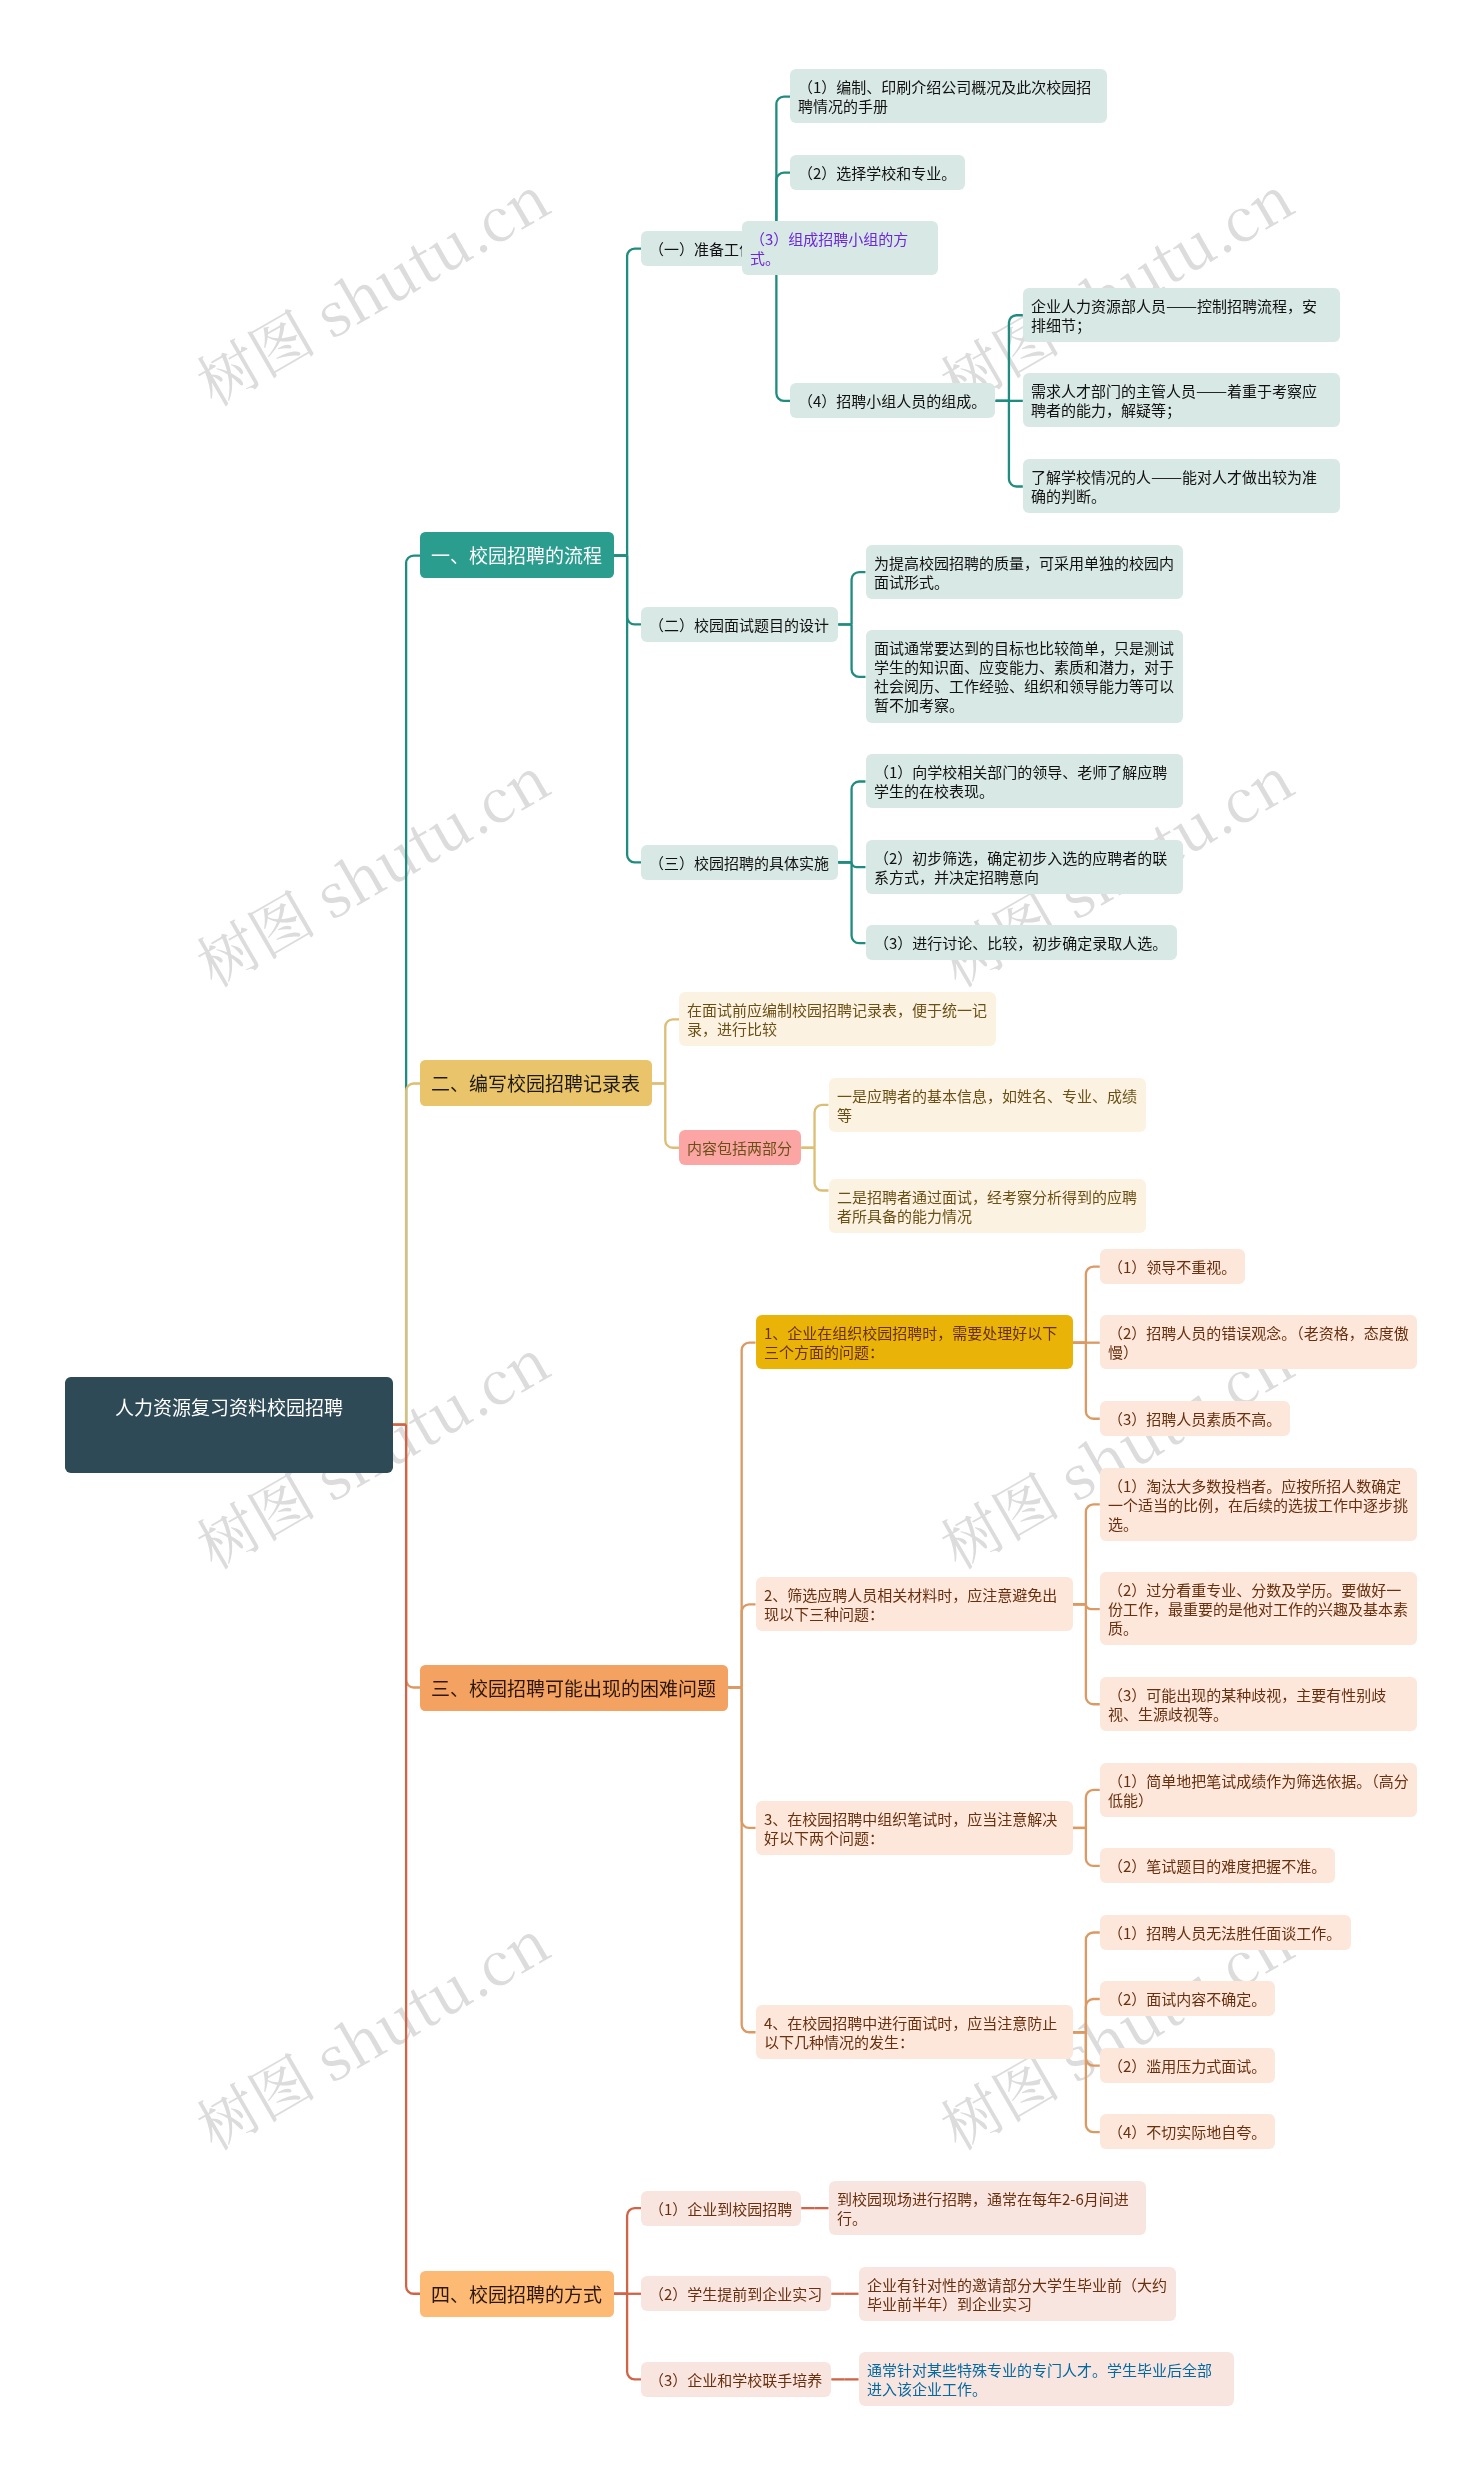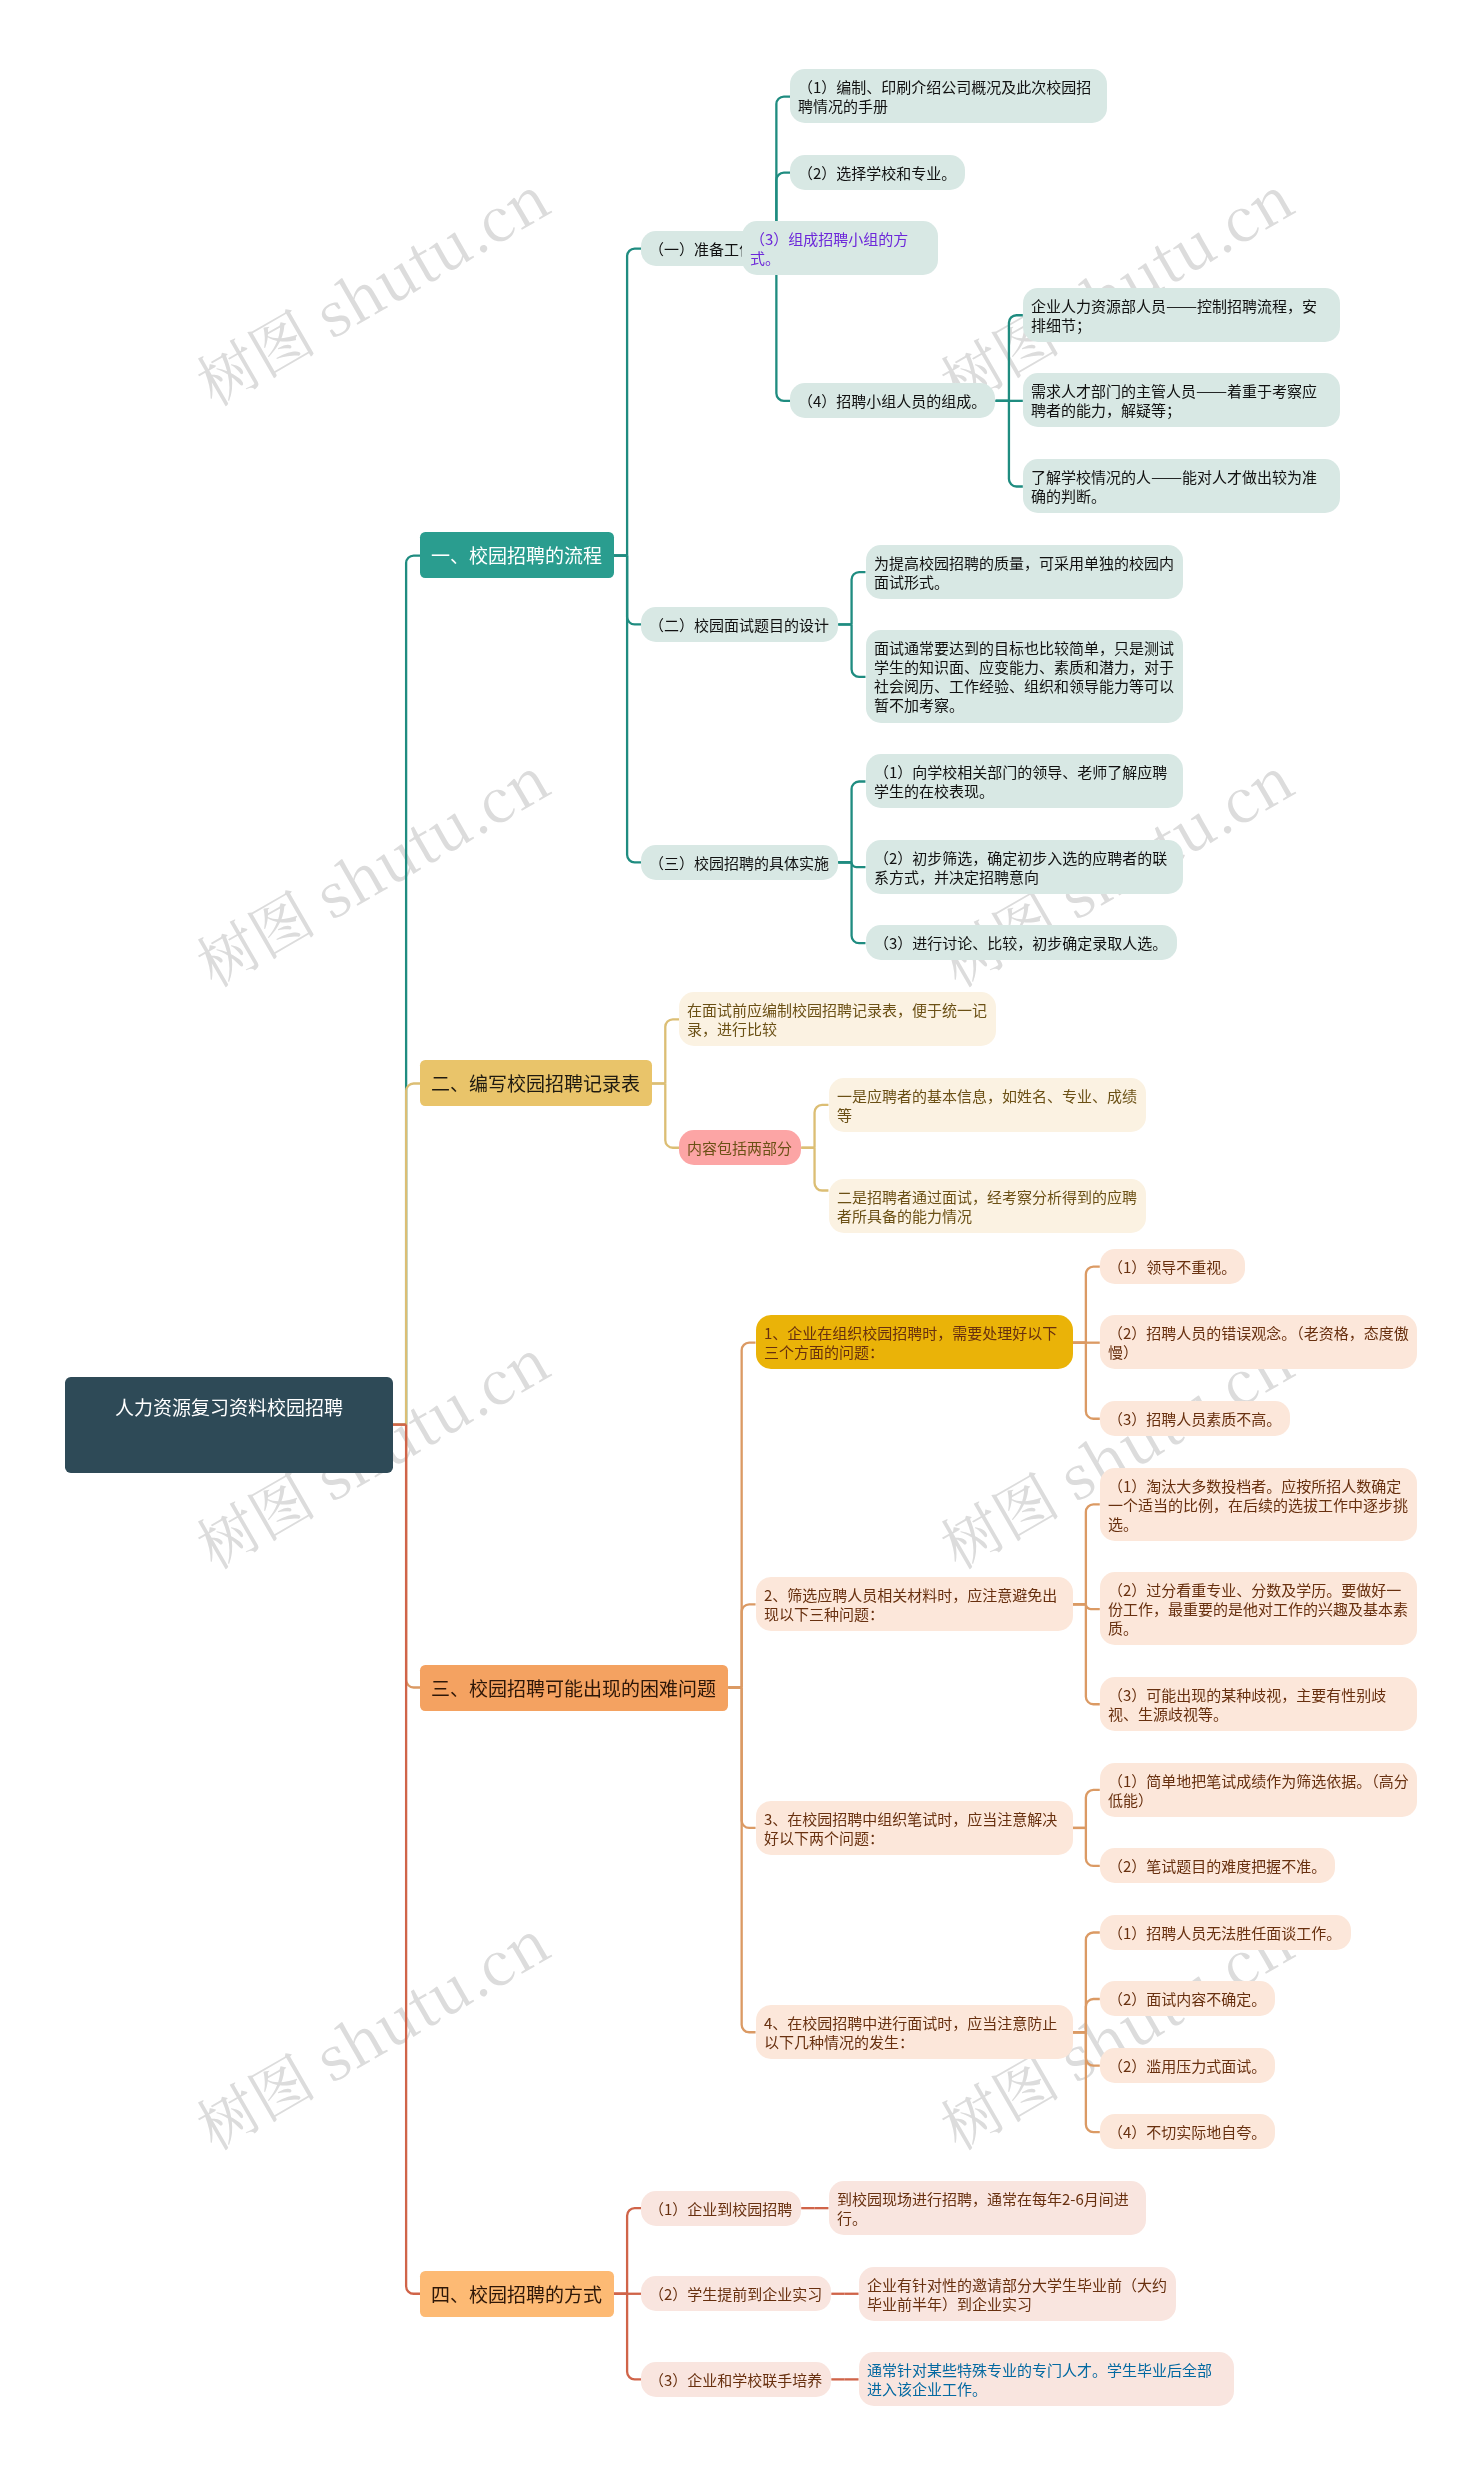--- a/index.html
+++ b/index.html
@@ -1,19 +1,19 @@
 <!DOCTYPE html>
 <html style="font-size:9.3px"><head>
 <meta charset="utf-8">
 <title>思维导图</title>
 <style>
   html,body{margin:0;padding:0;background:#ffffff;}
   #canvas{position:relative;width:1481px;height:2475px;background:#fff;overflow:hidden;
     font-family:"Noto Sans CJK SC","Noto Sans SC","Liberation Sans",sans-serif;}
-  .node{position:absolute;box-sizing:border-box;border-radius:15px;
+  .node{position:absolute;box-sizing:border-box;border-radius:6px;
     white-space:pre-wrap;word-break:break-all;}
   .n-root{font-size:19px;line-height:36px;text-align:center;border-radius:5.8px;padding:12px 14px;}
   .n-l1{font-size:19px;line-height:27px;padding:9.3px 11px;border-radius:5.2px;}
   .n-l2{font-size:15px;line-height:19px;padding:8px 8px;}
   .n-leaf{font-size:15px;line-height:19px;padding:8px 8px;}
   i.em{font-style:normal;display:inline-block;width:31px;overflow:visible;}
   i.em>b{font-weight:inherit;display:inline-block;transform:scaleX(1.239);transform-origin:0 50%;}
   svg#links{position:absolute;left:0;top:0;width:1481px;height:2475px;pointer-events:none;}
   .wm{position:absolute;color:#DCDCDC;font-size:60px;line-height:60px;white-space:nowrap;
      user-select:none;transform-origin:0 100%;transform:rotate(-30deg);

